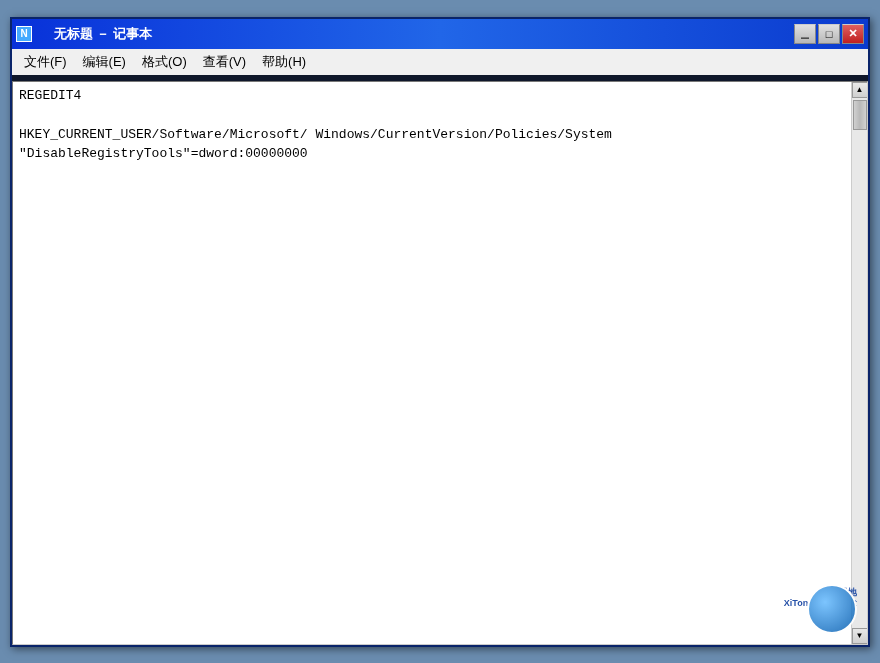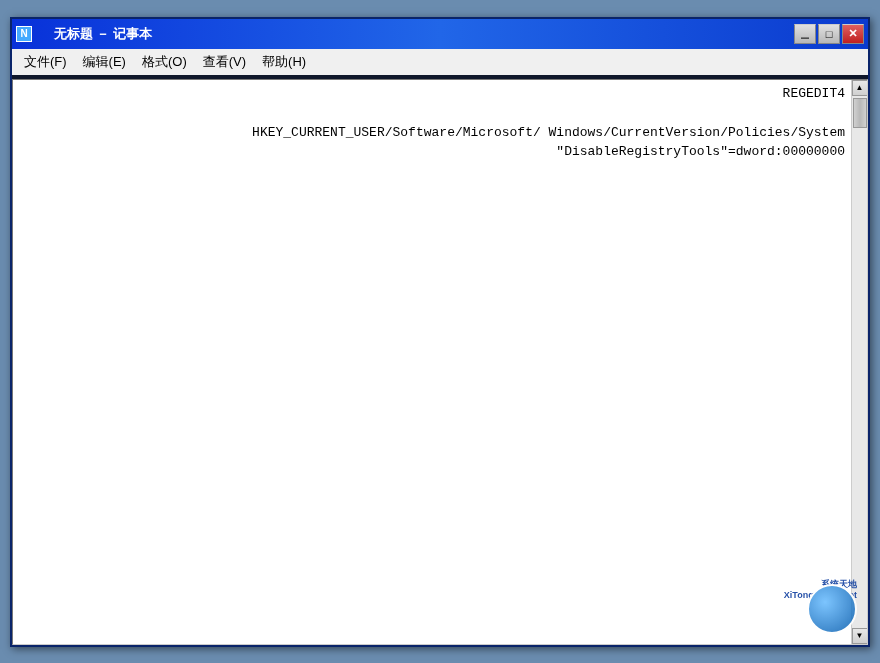--- a/index.html
+++ b/index.html
@@ -86,21 +86,21 @@
       color: #000;
     }
 
     .title-btn.close-btn {
       background: linear-gradient(to bottom, #e06060, #c02020);
       color: white;
     }
 
     .menu-bar {
       background: #f0f0f0;
-      border-bottom: 4px solid #0f172a;
+      border-bottom: 6px solid #0f172a;
       padding: 2px 4px;
       display: flex;
       gap: 0;
     }
 
     .menu-item {
       padding: 2px 8px;
       font-size: 13px;
       font-family: 'SimSun', '宋体', sans-serif;
       cursor: pointer;
@@ -123,21 +123,20 @@
       font-size: 13px;
       line-height: 1.5;
       color: #000;
       background: white;
       overflow-y: auto;
       overflow-x: auto;
       white-space: pre;
       resize: none;
       border: none;
       outline: none;
-      text-align: right;
     }
 
     .scrollbar-y {
       width: 16px;
       background: #f0f0f0;
       border-left: 1px solid #ccc;
       display: flex;
       flex-direction: column;
       align-items: center;
     }
@@ -187,21 +186,21 @@
       border-radius: 50%;
       background: radial-gradient(circle at 35% 35%, #6bf, #0057aa);
       border: 2px solid #fff;
       position: absolute;
       bottom: 0;
       right: 0;
     }
 
     .watermark-text {
       position: absolute;
-      top: 0;
+      top: 8px;
       right: 0;
       font-size: 9px;
       color: #003399;
       font-weight: bold;
       font-family: 'SimSun', '宋体', sans-serif;
       line-height: 1.3;
       text-align: right;
     }
   </style>
 </head>

